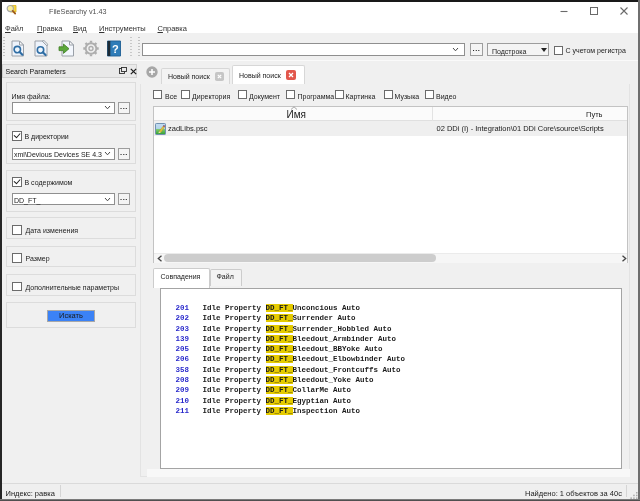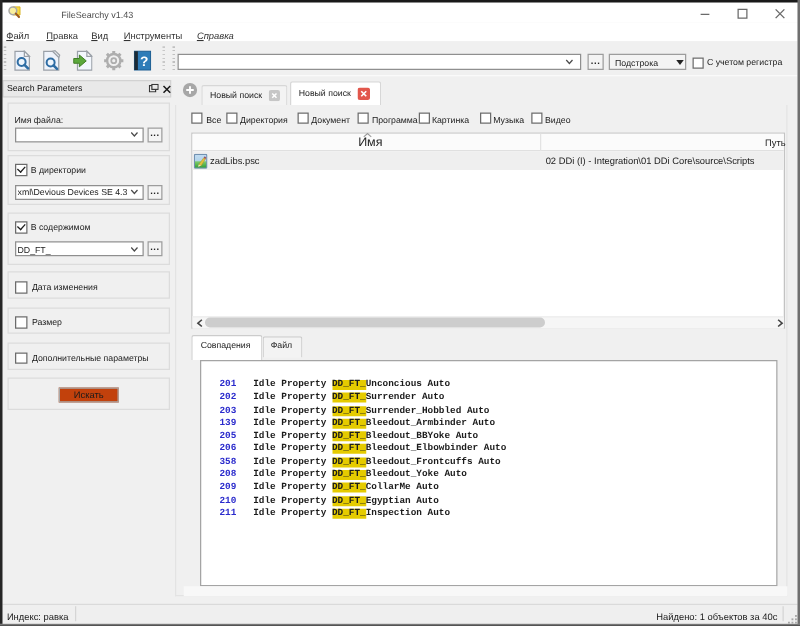--- a/index.html
+++ b/index.html
@@ -27,21 +27,21 @@
   <path d="M4.5 6.5 h7" stroke="#6a6a6a" stroke-width="1.1"></path>
   <rect x="34.5" y="2.5" width="7" height="7" fill="none" stroke="#6a6a6a" stroke-width="1"></rect>
   <path d="M64.5 2.5 l7 7 M71.5 2.5 l-7 7" stroke="#6a6a6a" stroke-width="1.1"></path>
 </svg>
 
 <div class="abs" style="left:2px;top:18px;width:636px;height:15px;background:#ffffff;"></div>
 <span class="abs t7" style="left:5px;top:23.5px;font-size:7.5px;color:#333;"><u>Ф</u>айл</span>
 <span class="abs t7" style="left:37px;top:24px;font-size:7.5px;color:#333;"><u>П</u>равка</span>
 <span class="abs t7" style="left:73px;top:24px;font-size:7.5px;color:#333;"><u>В</u>ид</span>
 <span class="abs t7" style="left:99px;top:24px;font-size:7.5px;color:#333;"><u>И</u>нструменты</span>
-<span class="abs t7" style="left:157.5px;top:24px;font-size:7.5px;color:#333;font-style:italic;"><u>С</u>правка</span>
+<span class="abs t7" style="left:157.5px;top:24px;font-size:7.5px;color:#333;"><u>С</u>правка</span>
 
 <div class="abs" style="left:2px;top:33px;width:636px;height:27px;background:#f0f0f0;"></div>
 <div class="abs" style="left:2px;top:60px;width:636px;height:1px;background:#fafafa;"></div>
 <div class="abs" style="left:3px;top:37px;width:2px;height:21px;background-image:repeating-linear-gradient(to bottom,#c0c0c0 0,#c0c0c0 1px,transparent 1px,transparent 3px);"></div>
 
 <svg class="abs" style="left:11px;top:40px;" width="14" height="17" viewBox="0 0 14 17">
   <path d="M1 1 h7.5 l4 4 v11 h-11.5 z" fill="#eef3fb" stroke="#9aa0a8" stroke-width="1"></path>
   <path d="M8.5 1 v4 h4 z" fill="#fcfcfc" stroke="#9aa0a8" stroke-width="1"></path>
   <circle cx="6.3" cy="9.6" r="3.2" fill="#eef5fc" stroke="#2e6da4" stroke-width="1.6"></circle>
   <path d="M8.6 11.9 L11.4 14.7" stroke="#2e6da4" stroke-width="2.1" stroke-linecap="round"></path>
@@ -134,21 +134,21 @@
 
 <div class="grp" style="top:245.5px;height:21.5px;"></div>
 <div class="cb" style="left:12px;top:253px;width:9.5px;height:9.5px;"></div>
 <span class="abs t7" style="left:25.5px;top:254px;">Размер</span>
 
 <div class="grp" style="top:274px;height:21.5px;"></div>
 <div class="cb" style="left:12px;top:281.5px;width:9.5px;height:9.5px;"></div>
 <span class="abs t7" style="left:25.5px;top:282.5px;">Дополнительные параметры</span>
 
 <div class="grp" style="top:302px;height:26px;"></div>
-<div class="abs" style="left:47px;top:309.5px;width:48px;height:12px;background:#c2410c;border:1px solid #a8a8a8;box-sizing:border-box;text-align:center;font-size:7.5px;line-height:10.5px;color:#1b1b1b;">Искать</div>
+<div class="abs" style="left:47px;top:309.5px;width:48px;height:12px;background:#3b82f6;border:1px solid #a8a8a8;box-sizing:border-box;text-align:center;font-size:7.5px;line-height:10.5px;color:#1b1b1b;">Искать</div>
 
 <svg class="abs" style="left:146px;top:66px;" width="12" height="12" viewBox="0 0 12 12">
   <circle cx="6" cy="6" r="5.7" fill="#a7a7a7"></circle>
   <path d="M6 3 v6 M3 6 h6" stroke="#fff" stroke-width="1.5"></path>
 </svg>
 <div class="abs" style="left:161px;top:67.5px;width:69px;height:16.5px;background:#f3f3f3;border:1px solid #d7d7d7;border-bottom:none;box-sizing:border-box;border-radius:2px 2px 0 0;"></div>
 <span class="abs t7" style="left:168px;top:71.5px;">Новый поиск</span>
 <svg class="abs" style="left:214.5px;top:71.5px;" width="9" height="9" viewBox="0 0 9 9">
   <rect x="0" y="0" width="9" height="9" rx="1.8" fill="#c6c6c6"></rect>
   <path d="M2.8 2.8 l3.4 3.4 M6.2 2.8 l-3.4 3.4" stroke="#fff" stroke-width="1.2"></path>
@@ -174,21 +174,21 @@
 <span class="abs t7" style="left:345.5px;top:92px;">Картинка</span>
 <div class="cb" style="left:384px;top:90px;"></div>
 <span class="abs t7" style="left:394.5px;top:92px;">Музыка</span>
 <div class="cb" style="left:425px;top:90px;"></div>
 <span class="abs t7" style="left:436px;top:92px;">Видео</span>
 
 <div class="abs" style="left:152.5px;top:105.5px;width:475px;height:157px;background:#ffffff;border:1px solid #c3c3c3;box-sizing:border-box;"></div>
 <div class="abs" style="left:153.5px;top:106.5px;width:473px;height:14.5px;background:#fbfbfb;border-bottom:1px solid #e0e0e0;box-sizing:border-box;"></div>
 <div class="abs" style="left:432px;top:106.5px;width:1px;height:14px;background:#e3e3e3;"></div>
 <span class="abs t7" style="left:286.5px;top:109.5px;font-size:10px;color:#222;">Имя</span>
-<span class="abs t7" style="left:612px;top:109.5px;font-size:7.5px;color:#222;">Путь</span>
+<span class="abs t7" style="left:586px;top:109.5px;font-size:7.5px;color:#222;">Путь</span>
 <svg class="abs" style="left:290px;top:105.5px;" width="8" height="4" viewBox="0 0 8 4">
     <path d="M1 3.5 L4 0.8 L7 3.5" fill="none" stroke="#9a9a9a" stroke-width="0.9"></path>
   </svg>
 
 <div class="abs" style="left:153.5px;top:121px;width:473px;height:14.5px;background:#efefef;"></div>
 <svg class="abs" style="left:154.5px;top:122.5px;" width="11" height="12" viewBox="0 0 11 12">
   <defs>
       <linearGradient id="fg" x1="0" y1="0" x2="0" y2="1">
     <stop offset="0" stop-color="#c3ddf2"></stop>
         <stop offset="0.45" stop-color="#b3d4ea"></stop>

